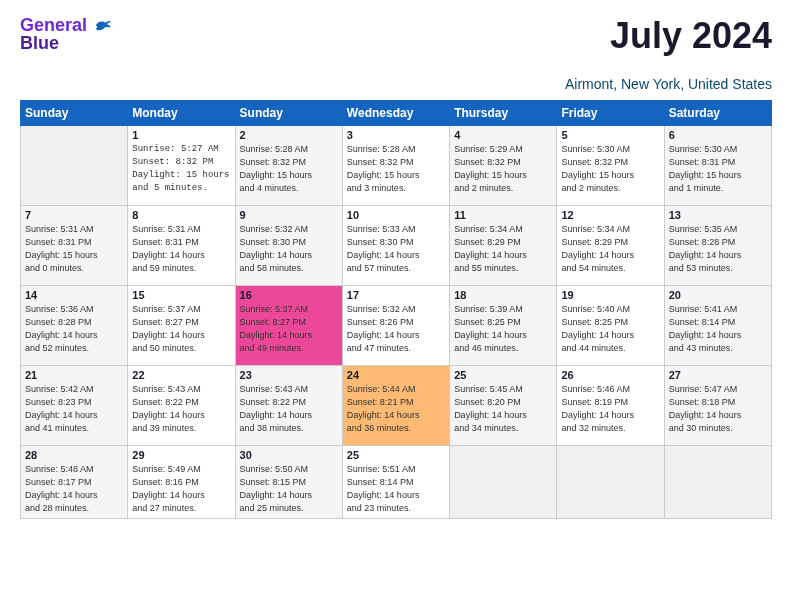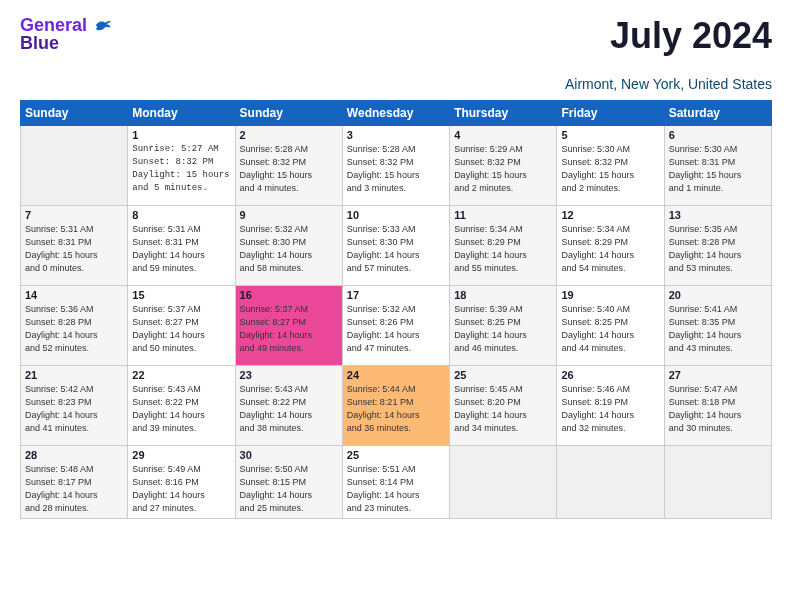--- a/index.html
+++ b/index.html
@@ -272,21 +272,21 @@
           <td style="background: rgb(255, 255, 255);">
             <span class="day-number">19</span>
             <div class="day-info" style="white-space: pre-line;">Sunrise: 5:40 AM
 Sunset: 8:25 PM
 Daylight: 14 hours
 and 44 minutes.</div>
           </td>
           <td style="background: rgb(245, 245, 245);">
             <span class="day-number">20</span>
             <div class="day-info" style="white-space: pre-line;">Sunrise: 5:41 AM
-Sunset: 8:35 PM
+Sunset: 8:14 PM
 Daylight: 14 hours
 and 43 minutes.</div>
           </td>
         </tr>
         <tr>
           <td style="background: rgb(245, 245, 245);">
             <span class="day-number">21</span>
             <div class="day-info" style="white-space: pre-line;">Sunrise: 5:42 AM
 Sunset: 8:23 PM
 Daylight: 14 hours

